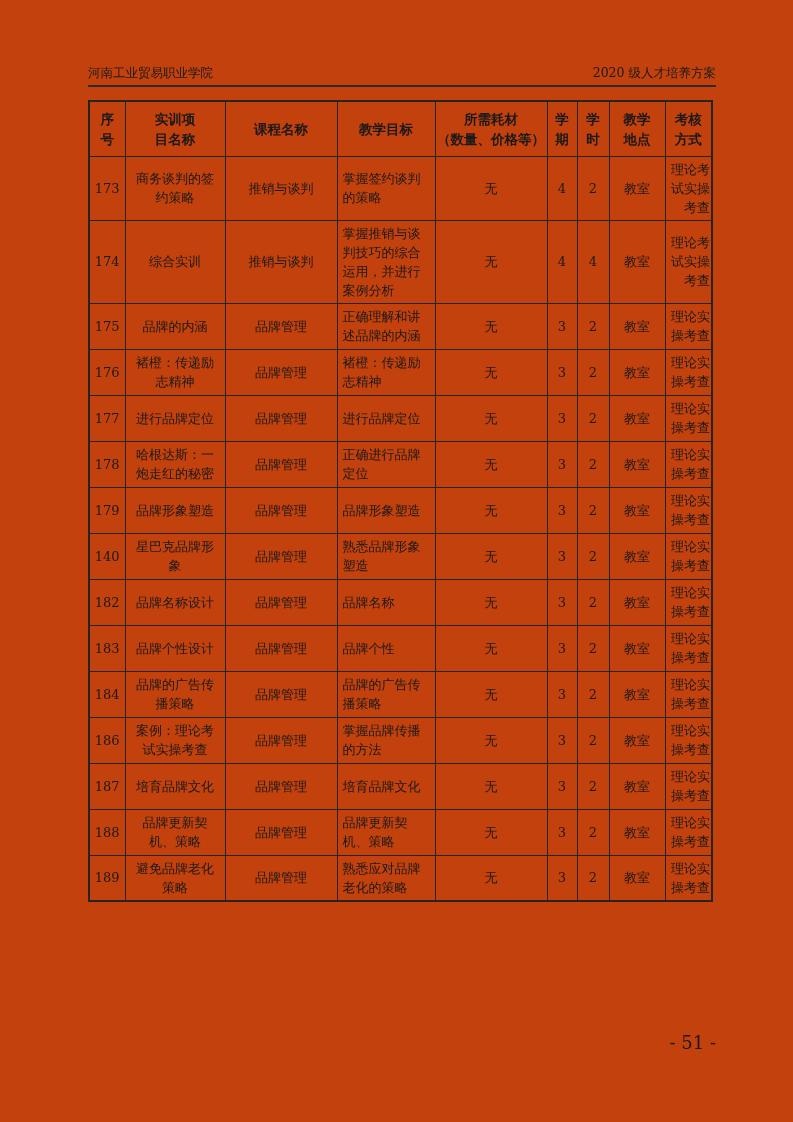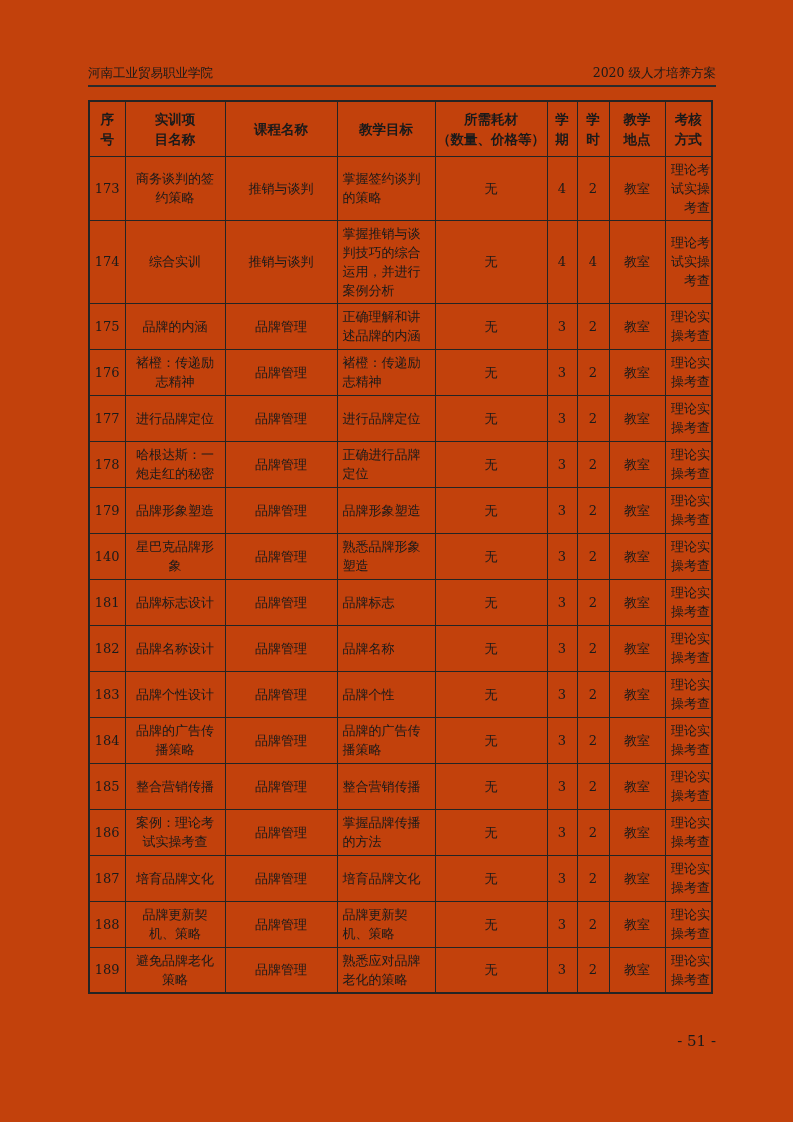--- a/index.html
+++ b/index.html
@@ -73,21 +73,21 @@
   td.col-project { text-align: center; padding: 3px 5px; }
   td.col-project.center { text-align: center; }
   td.col-goal { text-align: left; padding: 3px 5px; }
   td.col-assessment { text-align: right; padding: 3px 1px; }
   .page-footer {
     position: absolute;
     top: 1032px;
     left: 0;
     width: 716px;
     text-align: right;
-    font-size: 15px;
+    font-size: 18px;
   }
 </style>
 </head>
 <body>
 
 <div class="page">
 
   <div class="page-header">
     <span>河南工业贸易职业学院</span>
     <span>2020 级人才培养方案</span>
@@ -208,31 +208,20 @@
           <td class="col-project">星巴克品牌形象</td>
           <td class="col-course">品牌管理</td>
           <td class="col-goal">熟悉品牌形象塑造</td>
           <td class="col-materials">无</td>
           <td class="col-semester">3</td>
           <td class="col-hours">2</td>
           <td class="col-location">教室</td>
           <td class="col-assessment">理论实操考查</td>
         </tr>
         <tr>
-          <td class="col-index">181</td>
-          <td class="col-project center">品牌标志设计</td>
-          <td class="col-course">品牌管理</td>
-          <td class="col-goal">品牌标志</td>
-          <td class="col-materials">无</td>
-          <td class="col-semester">3</td>
-          <td class="col-hours">2</td>
-          <td class="col-location">教室</td>
-          <td class="col-assessment">理论实操考查</td>
-        </tr>
-        <tr>
           <td class="col-index">182</td>
           <td class="col-project center">品牌名称设计</td>
           <td class="col-course">品牌管理</td>
           <td class="col-goal">品牌名称</td>
           <td class="col-materials">无</td>
           <td class="col-semester">3</td>
           <td class="col-hours">2</td>
           <td class="col-location">教室</td>
           <td class="col-assessment">理论实操考查</td>
         </tr>
@@ -252,31 +241,20 @@
           <td class="col-project">品牌的广告传播策略</td>
           <td class="col-course">品牌管理</td>
           <td class="col-goal">品牌的广告传播策略</td>
           <td class="col-materials">无</td>
           <td class="col-semester">3</td>
           <td class="col-hours">2</td>
           <td class="col-location">教室</td>
           <td class="col-assessment">理论实操考查</td>
         </tr>
         <tr>
-          <td class="col-index">185</td>
-          <td class="col-project center">整合营销传播</td>
-          <td class="col-course">品牌管理</td>
-          <td class="col-goal">整合营销传播</td>
-          <td class="col-materials">无</td>
-          <td class="col-semester">3</td>
-          <td class="col-hours">2</td>
-          <td class="col-location">教室</td>
-          <td class="col-assessment">理论实操考查</td>
-        </tr>
-        <tr>
           <td class="col-index">186</td>
           <td class="col-project">案例：理论考试实操考查</td>
           <td class="col-course">品牌管理</td>
           <td class="col-goal">掌握品牌传播的方法</td>
           <td class="col-materials">无</td>
           <td class="col-semester">3</td>
           <td class="col-hours">2</td>
           <td class="col-location">教室</td>
           <td class="col-assessment">理论实操考查</td>
         </tr>

